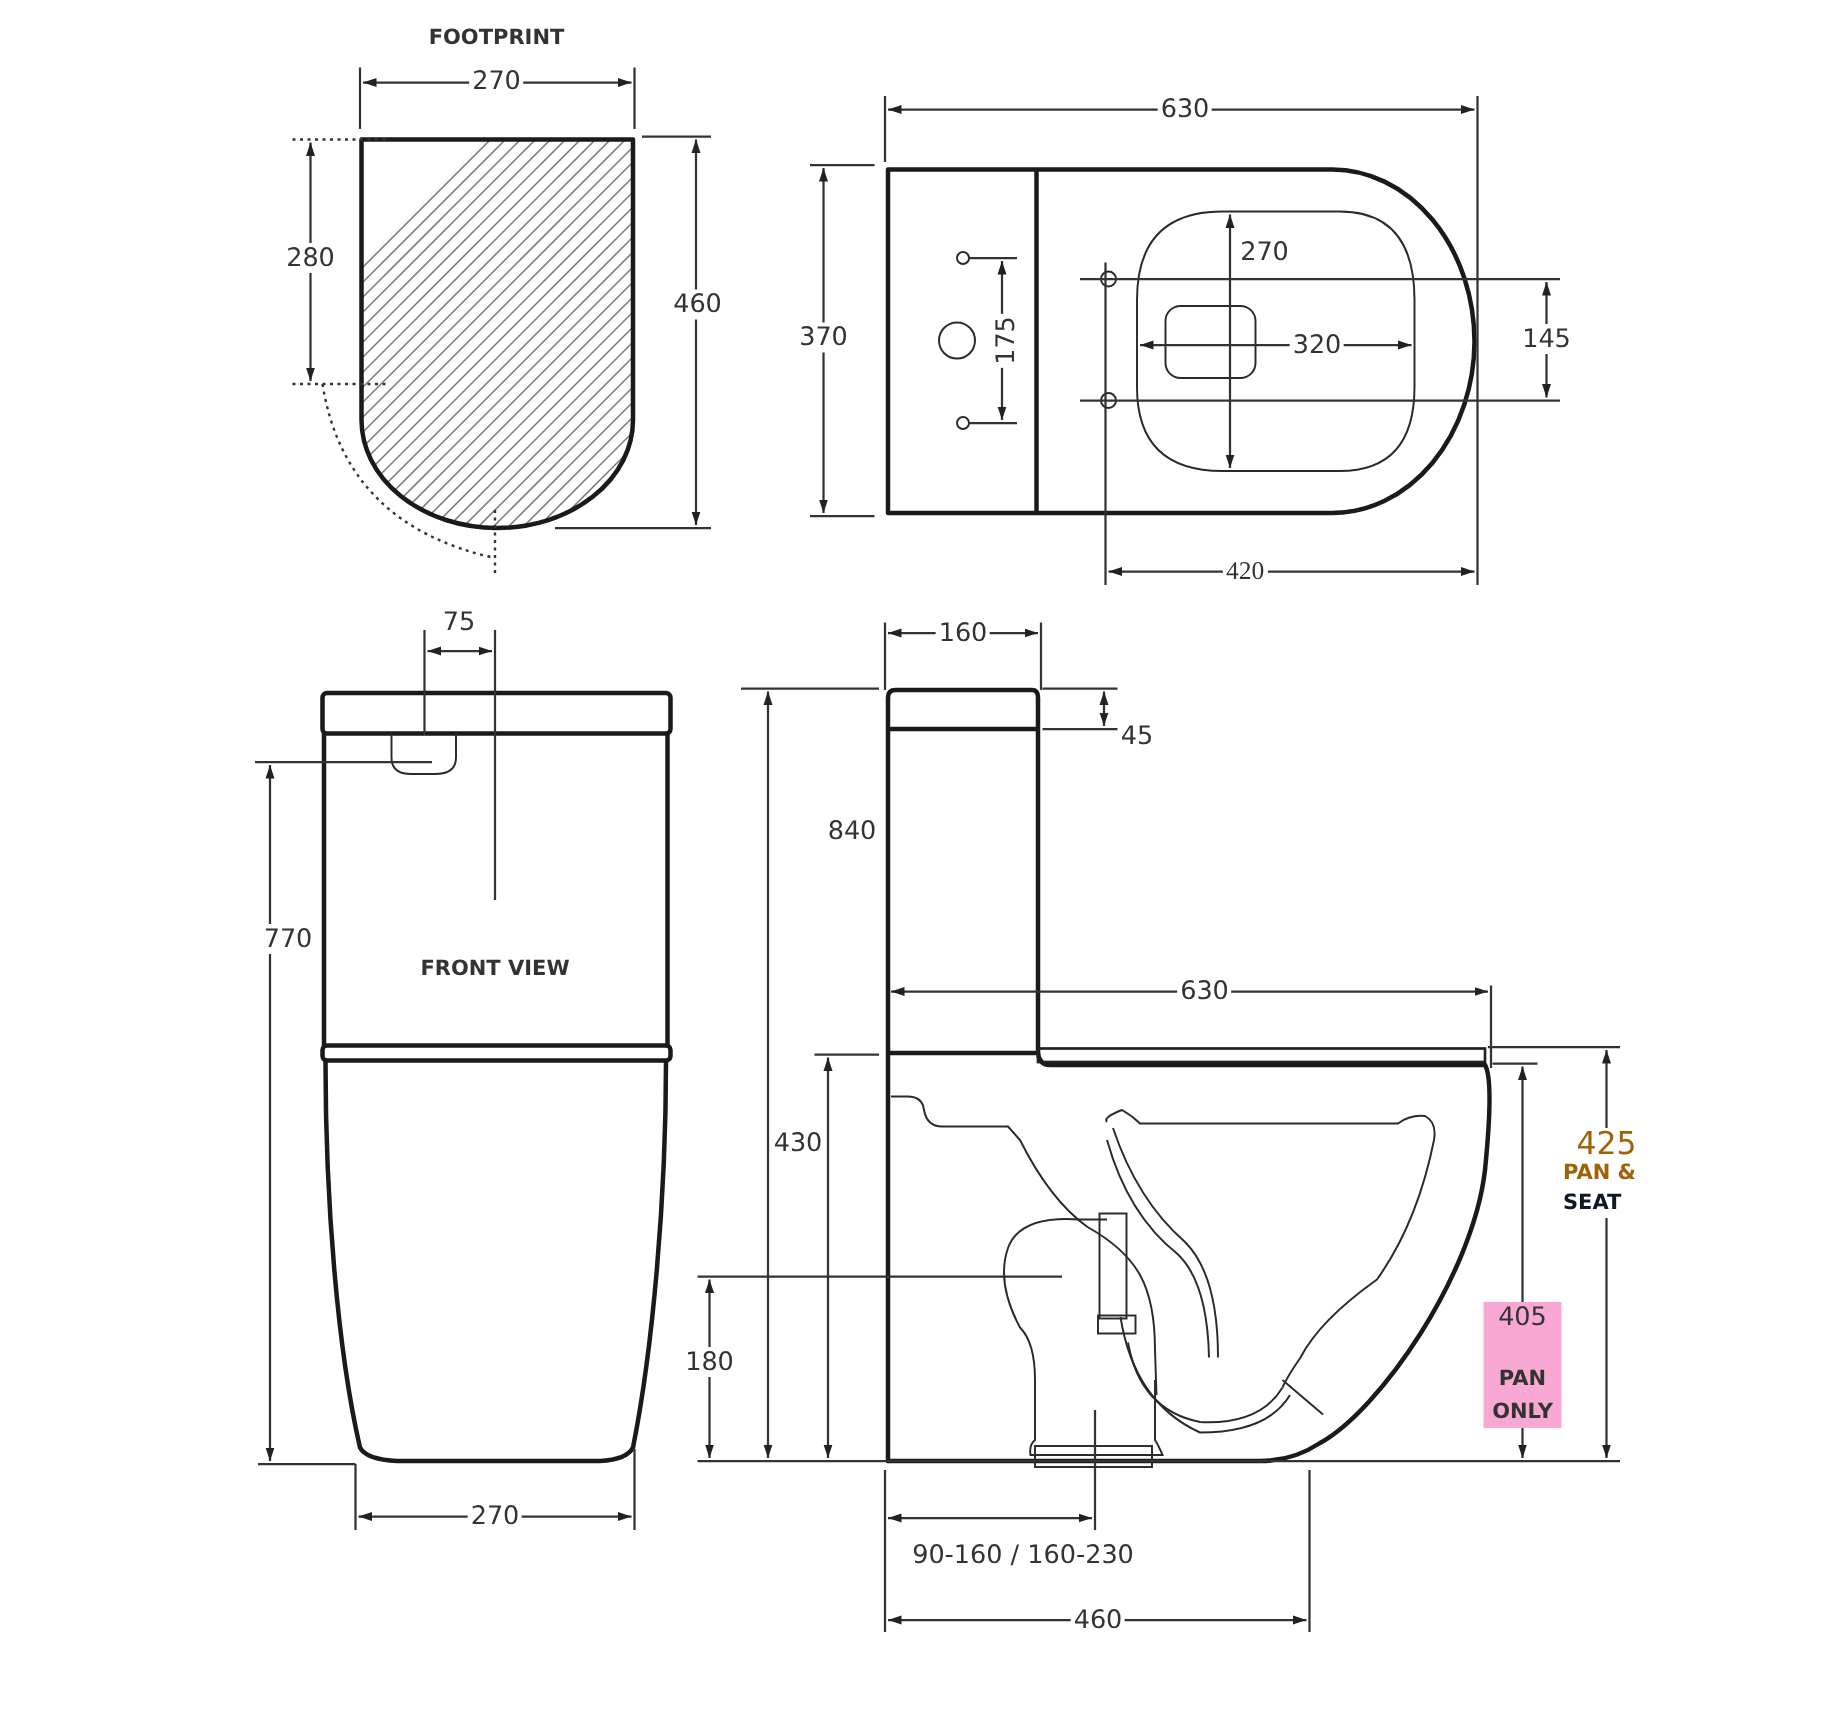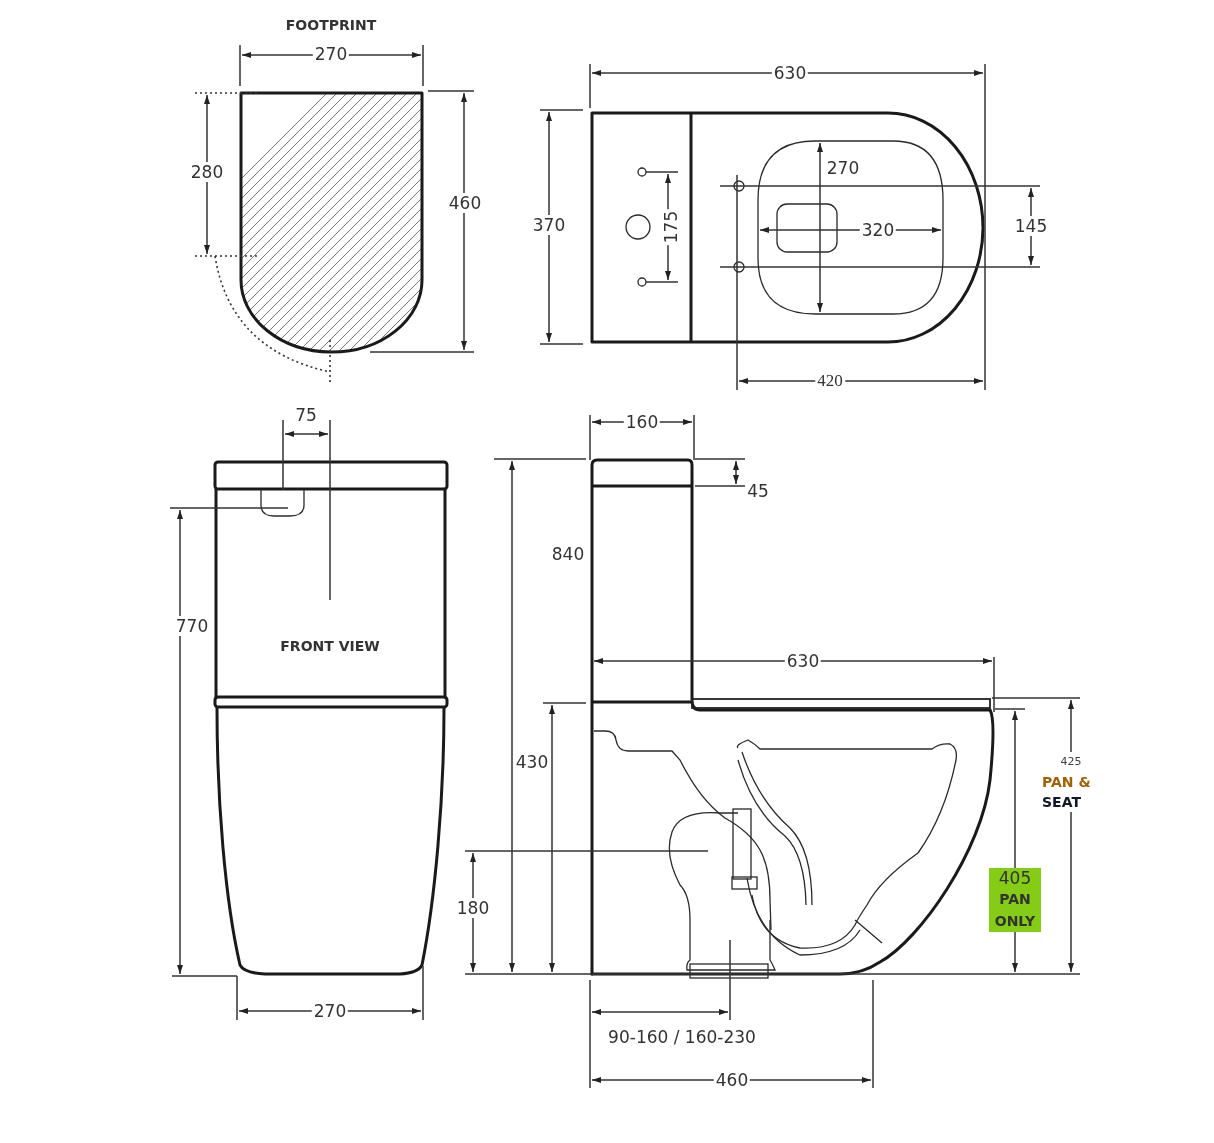--- a/index.html
+++ b/index.html
@@ -224,24 +224,24 @@
 <div class="lbl" style="left:330px;top:1011px;">270</div>
 
 <div class="lbl" style="left:642px;top:422px;">160</div>
 <div class="lbl nobg" style="left:758px;top:491px;">45</div>
 <div class="lbl" style="left:528px;top:554px;margin-left:40px;">840</div>
 <div class="lbl" style="left:803px;top:661px;">630</div>
 <div class="lbl" style="left:532px;top:762px;">430</div>
 <div class="lbl" style="left:473px;top:908px;">180</div>
 
 <div style="position:absolute;left:1042px;top:752px;width:58px;background:#fff;text-align:center;">
-  <div style="font-size:11px;color:#404040;line-height:20px;">425</div>
+  <div style="font-size:21px;color:#a16207;line-height:20px;">425</div>
   <div class="bold" style="font-weight:bold;font-size:14px;color:#a16207;line-height:20px;">PAN &amp;</div>
   <div class="bold" style="font-weight:bold;font-size:14px;color:#0f172a;line-height:20px;">SEAT</div>
 </div>
-<div style="position:absolute;left:989px;top:868px;width:52px;background:#84cc16;text-align:center;">
+<div style="position:absolute;left:989px;top:868px;width:52px;background:#f9a8d4;text-align:center;">
   <div style="font-size:17px;color:#333;line-height:20px;">405</div>
-  <div style="font-weight:bold;font-size:14px;color:#333;line-height:22px;">PAN</div>
+  <div style="font-weight:bold;font-size:14px;color:#333;line-height:22px;margin-top:20px;">PAN</div>
   <div style="font-weight:bold;font-size:14px;color:#333;line-height:22px;">ONLY</div>
 </div>
 
 <div class="lbl nobg" style="left:682px;top:1037px;">90-160 / 160-230</div>
 <div class="lbl" style="left:732px;top:1080px;">460</div>
 
 </body></html>

